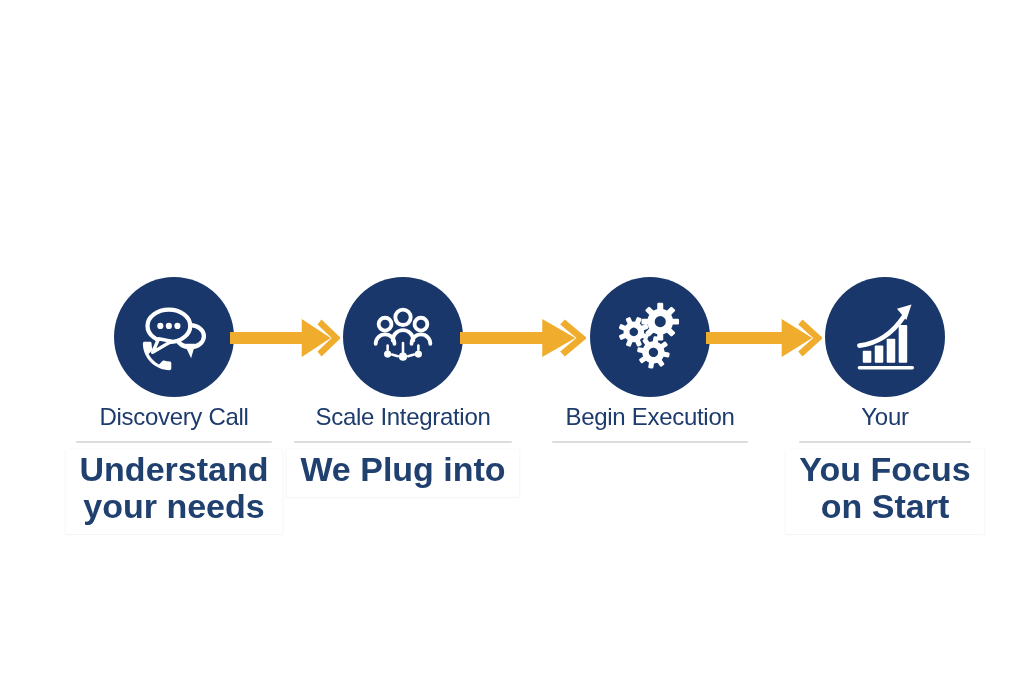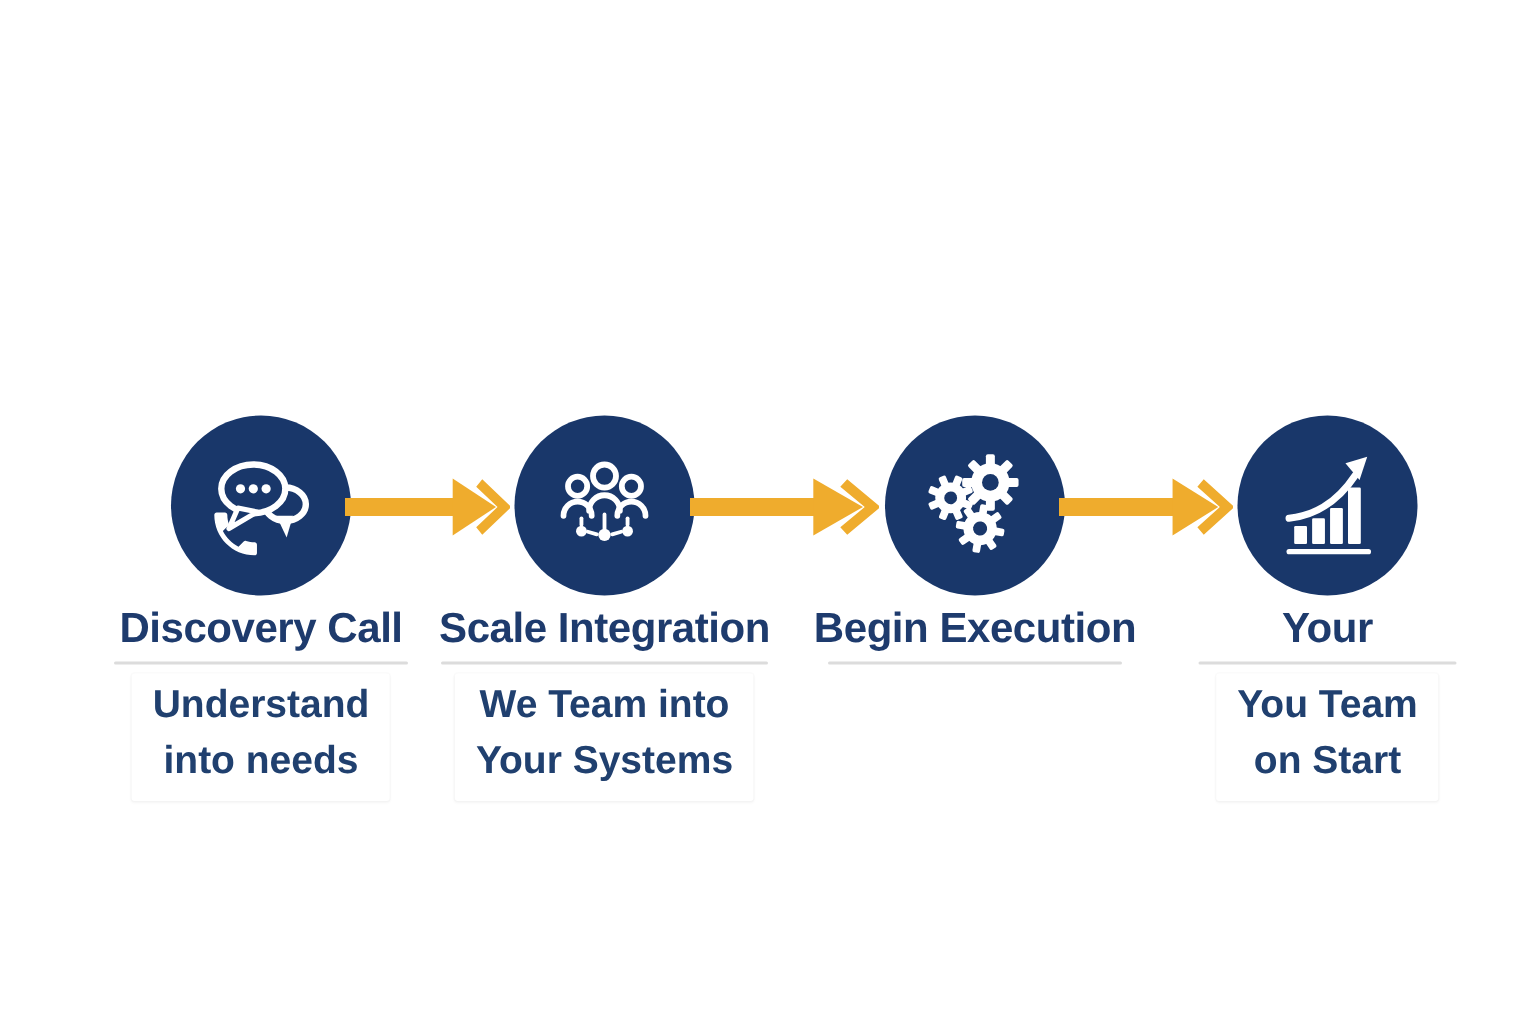--- a/index.html
+++ b/index.html
@@ -16,30 +16,30 @@
     position:absolute;top:277px;left:var(--cx);transform:translateX(-50%);
     width:120px;height:120px;border-radius:50%;
     background:#19376A;
     display:flex;align-items:center;justify-content:center;
   }
   .circle svg{width:82px;height:82px;display:block;}
 
   .title{
     position:absolute;top:403px;left:var(--cx);transform:translateX(-50%);
     white-space:nowrap;
-    font-size:28px;font-weight:700;color:#1E3B6D;letter-spacing:-0.3px;
+    font-size:24px;font-weight:400;color:#1E3B6D;letter-spacing:-0.3px;
   }
   .divider{
     position:absolute;top:441px;left:var(--cx);transform:translateX(-50%);
     width:var(--dw);height:2px;background:#dcdcdc;border-radius:1px;
   }
   .subtitle{
     position:absolute;top:449px;left:var(--cx);transform:translateX(-50%);
     text-align:center;white-space:nowrap;
-    font-size:26px;font-weight:700;color:#20406F;line-height:37px;
+    font-size:34px;font-weight:700;color:#20406F;line-height:37px;
     background:#ffffff;padding:2px 14px 9px;border-radius:2px;
     box-shadow:0 1px 2px rgba(0,0,0,0.035), 0 0 0 1px rgba(0,0,0,0.015);
   }
   .subtitle span{display:block;}
 
   .arrow{position:absolute;top:316px;height:44px;}
 
   .fill-w{fill:#ffffff;}
   .stroke-w{stroke:#ffffff;fill:none;}
 </style>
@@ -63,21 +63,21 @@
 
         <g transform="translate(6,48) scale(1.85)">
           <path class="fill-w" d="M6.62 10.79c1.44 2.83 3.76 5.14 6.59 6.59l2.2-2.2c.27-.27.67-.36 1.02-.24 1.12.37 2.33.57 3.57.57.55 0 1 .45 1 1V20c0 .55-.45 1-1 1-9.39 0-17-7.61-17-17 0-.55.45-1 1-1h3.5c.55 0 1 .45 1 1 0 1.25.2 2.45.57 3.57.11.35.03.74-.25 1.02l-2.2 2.2z"></path>
         </g>
       </svg>
     </div>
     <div class="title">Discovery Call</div>
     <div class="divider"></div>
     <div class="subtitle">
       <span>Understand</span>
-      <span>into needs</span>
+      <span>your needs</span>
     </div>
   </div>
 
   <div class="step" style="--cx:403px; --dw:218px;">
     <div class="circle">
       <svg viewBox="0 0 96 96" aria-hidden="true">
         <g class="stroke-w" stroke-width="4.5" stroke-linecap="round">
           <circle cx="27" cy="33" r="7.5"></circle>
           <circle cx="48" cy="25" r="9"></circle>
           <circle cx="69" cy="33" r="7.5"></circle>
@@ -93,22 +93,21 @@
           <line x1="54" y1="70.5" x2="61" y2="68.5"></line>
         </g>
         <circle class="fill-w" cx="30" cy="68" r="4.2"></circle>
         <circle class="fill-w" cx="48" cy="71" r="4.8"></circle>
         <circle class="fill-w" cx="66" cy="68" r="4.2"></circle>
       </svg>
     </div>
     <div class="title">Scale Integration</div>
     <div class="divider"></div>
     <div class="subtitle">
-      <span>We Team into</span>
-      <span>Your Systems</span>
+      <span>We Plug into</span>
     </div>
   </div>
 
   <div class="step" style="--cx:650px; --dw:196px;">
     <div class="circle">
       <svg viewBox="0 0 96 96" aria-hidden="true">
 
         <g transform="translate(60,30)">
           <g class="fill-w">
             <rect x="-3.5" y="-22" width="7" height="10" rx="1.5"></rect>
@@ -169,21 +168,21 @@
           <rect x="64" y="34" width="10" height="44" rx="1"></rect>
         </g>
         <line x1="18" y1="84" x2="80" y2="84" stroke="#ffffff" stroke-width="4" stroke-linecap="round"></line>
         <path d="M18,58 C36,56 54,48 70,24" class="stroke-w" stroke-width="5.5" stroke-linecap="round"></path>
         <polygon class="fill-w" points="79,10 62,15 73,28"></polygon>
       </svg>
     </div>
     <div class="title">Your</div>
     <div class="divider"></div>
     <div class="subtitle">
-      <span>You Team</span>
+      <span>You Focus</span>
       <span>on Start</span>
     </div>
   </div>
 
   <svg class="arrow" style="left:230px;width:110px;" viewBox="0 0 118 44" preserveAspectRatio="none" aria-hidden="true">
     <rect x="0" y="16" width="80" height="12" fill="#EFAC2D"></rect>
     <polygon points="77,3 108,22 77,41" fill="#EFAC2D"></polygon>
     <polyline points="96,6 114,22 96,38" fill="none" stroke="#EFAC2D" stroke-width="6.5"></polyline>
   </svg>
   <svg class="arrow" style="left:460px;width:126px;" viewBox="0 0 118 44" preserveAspectRatio="none" aria-hidden="true">

